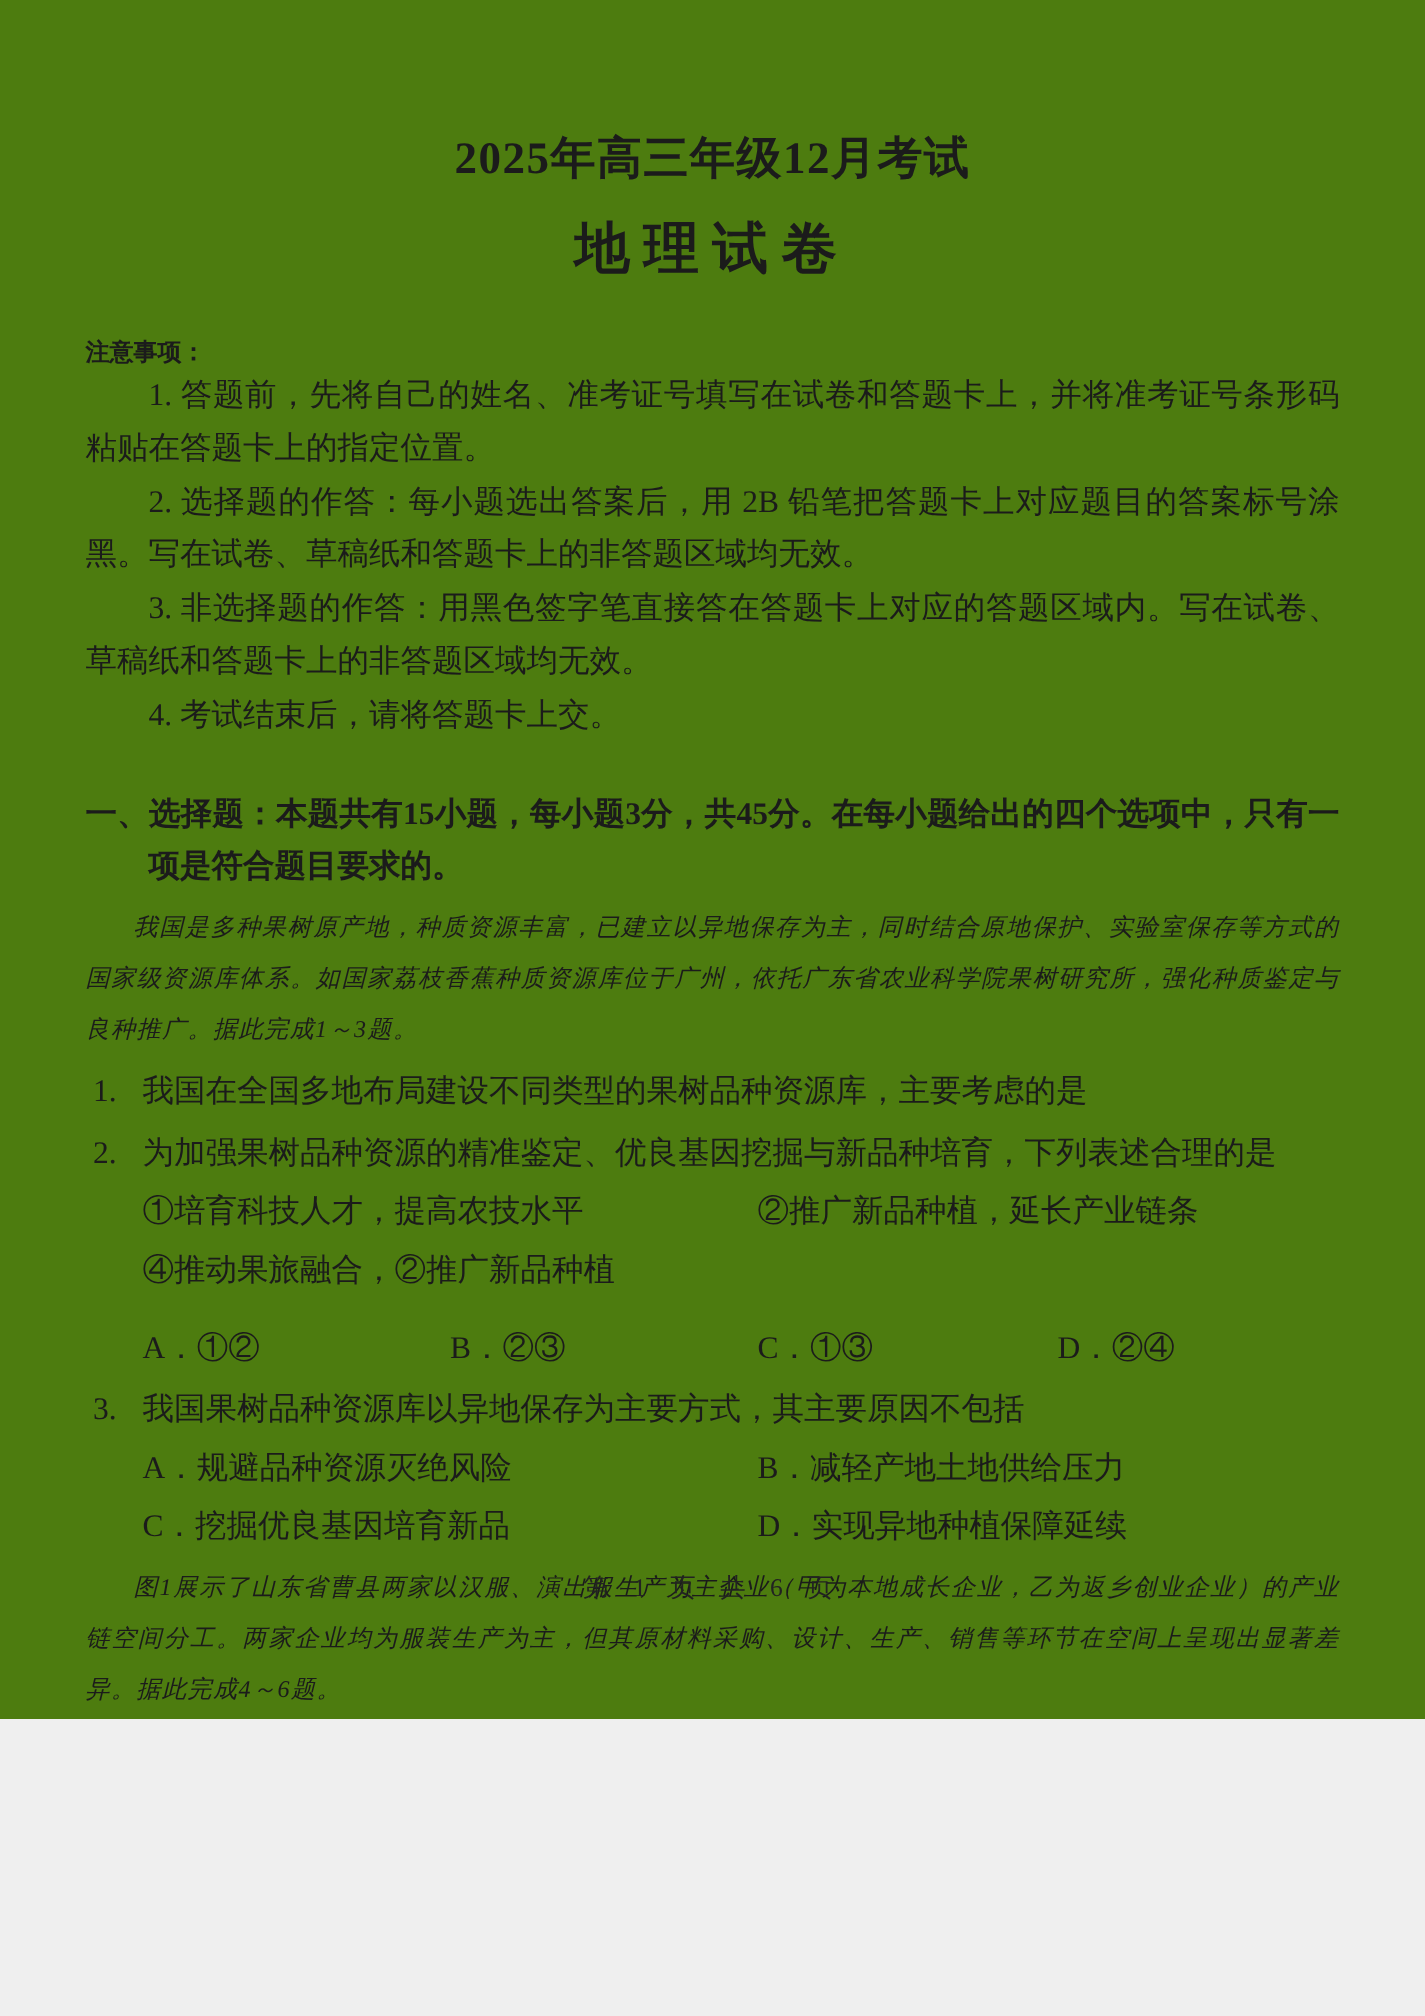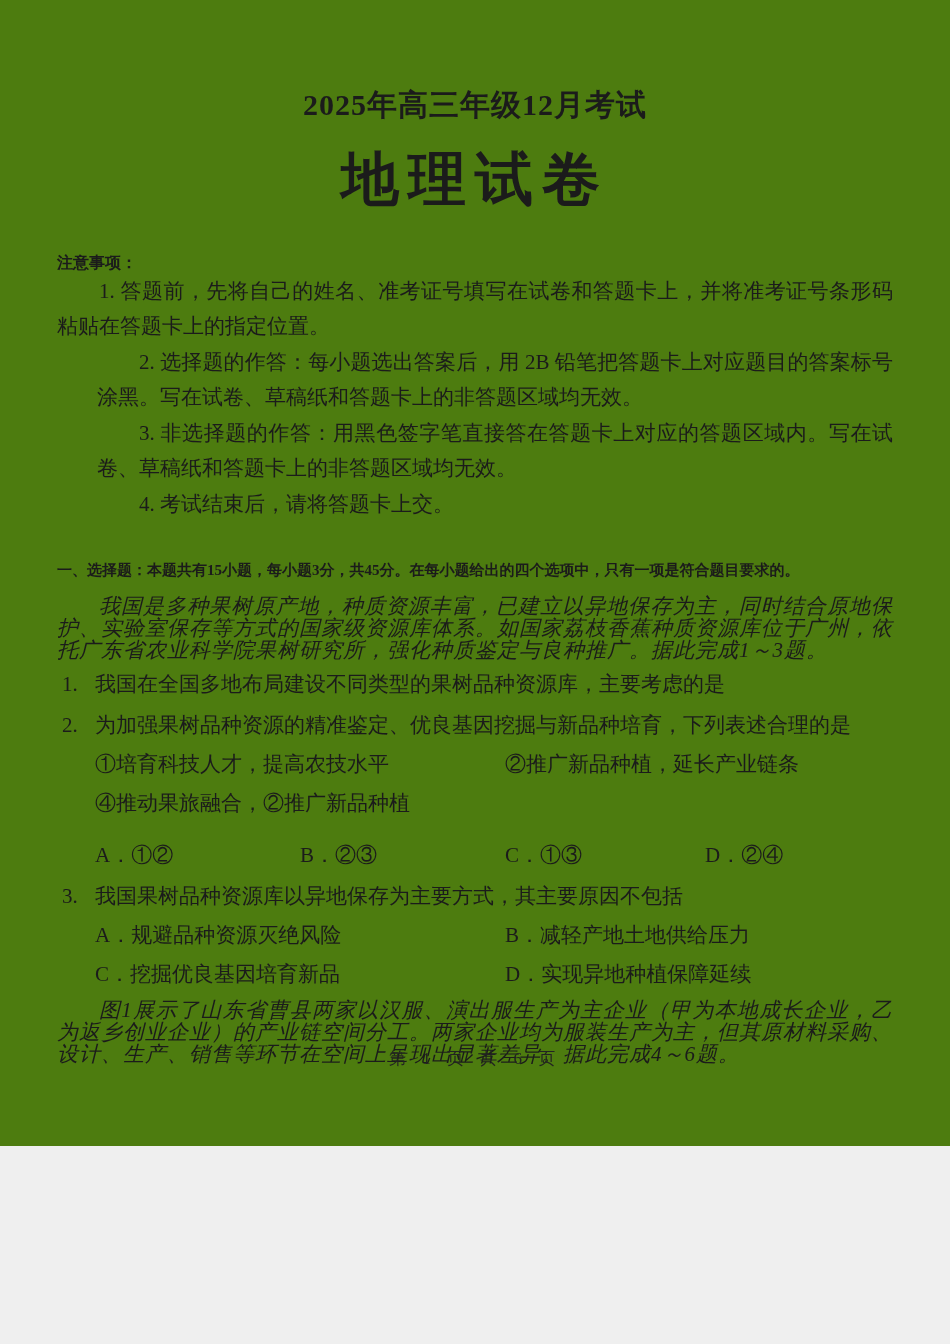--- a/index.html
+++ b/index.html
@@ -4,30 +4,30 @@
 <style>
   * { margin:0; padding:0; box-sizing:border-box; }
   html,body { width:950px; height:1344px; }
   body { background:#efefef; font-family:"Liberation Serif","DejaVu Serif",serif; }
   .page {
     width:950px; height:1146px; position:relative;
     background:#4d7c0f; color:#1b1b1b;
     padding:85px 57px 0 57px; overflow:hidden;
   }
   .exam-title { text-align:center; font-size:30px; font-weight:bold; letter-spacing:1px; }
-  .paper-title { text-align:center; font-size:58px; font-weight:bold; letter-spacing:9px; margin-top:15px; }
+  .paper-title { text-align:center; font-size:37px; font-weight:bold; letter-spacing:9px; margin-top:15px; }
   .notice-heading { font-size:16px; font-weight:bold; margin-top:34px; }
   .note { font-size:21px; line-height:35px; text-indent:2em; text-align:justify; }
-  .note + .note { margin-top:1px;margin-left:40px; }
+  .note + .note { margin-top:1px; }
   .section-heading {
-    font-size:15px; font-weight:bold; line-height:35px; margin-top:31px;
+    font-size:21px; font-weight:bold; line-height:35px; margin-top:31px;
     padding-left:2em; text-indent:-2em; text-align:justify;
   }
   .passage {
-    font-size:21px; font-style:italic; line-height:22px; letter-spacing:1px;
+    font-size:16px; font-style:italic; line-height:34px; letter-spacing:1px;
     text-indent:2em; text-align:justify; margin-top:7px;
   }
   .question { position:relative; padding-left:38px; margin-top:6px; font-size:21px; }
   .qnum { position:absolute; left:5px; top:0; line-height:35px; }
   .stem { line-height:35px; text-align:justify; }
   .opt-grid2 { display:grid; grid-template-columns:410px 1fr; }
   .opt-grid2 .opt { line-height:35px; margin-top:4px; }
   .opt-grid4 { display:grid; grid-template-columns:205px 205px 200px 1fr; }
   .opt-grid4 .opt { line-height:35px; margin-top:17px; }
   .page-footer {

